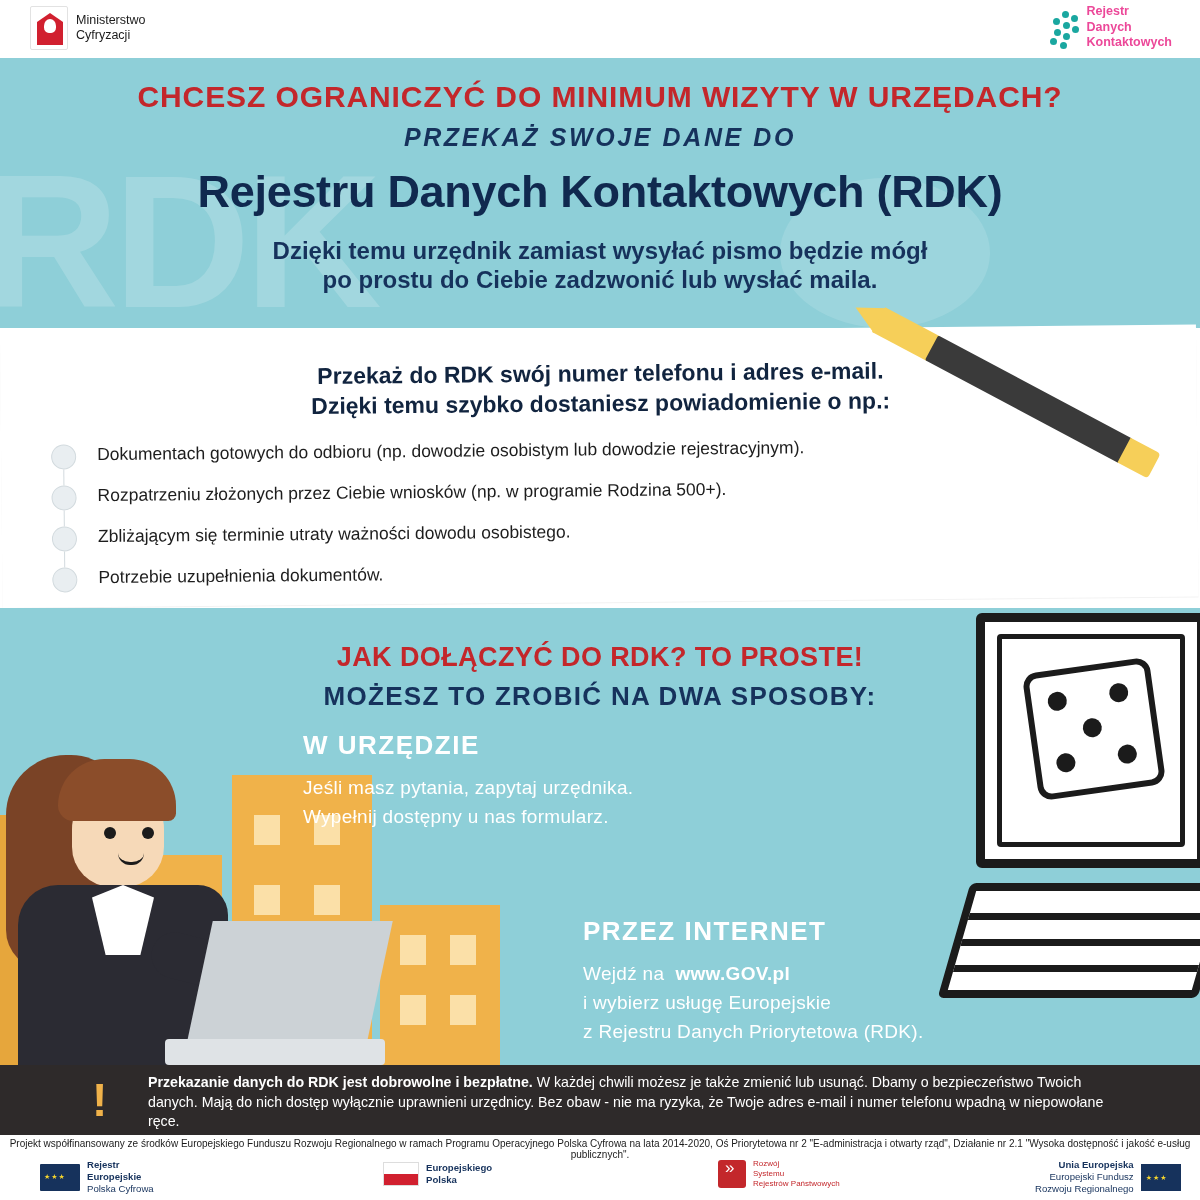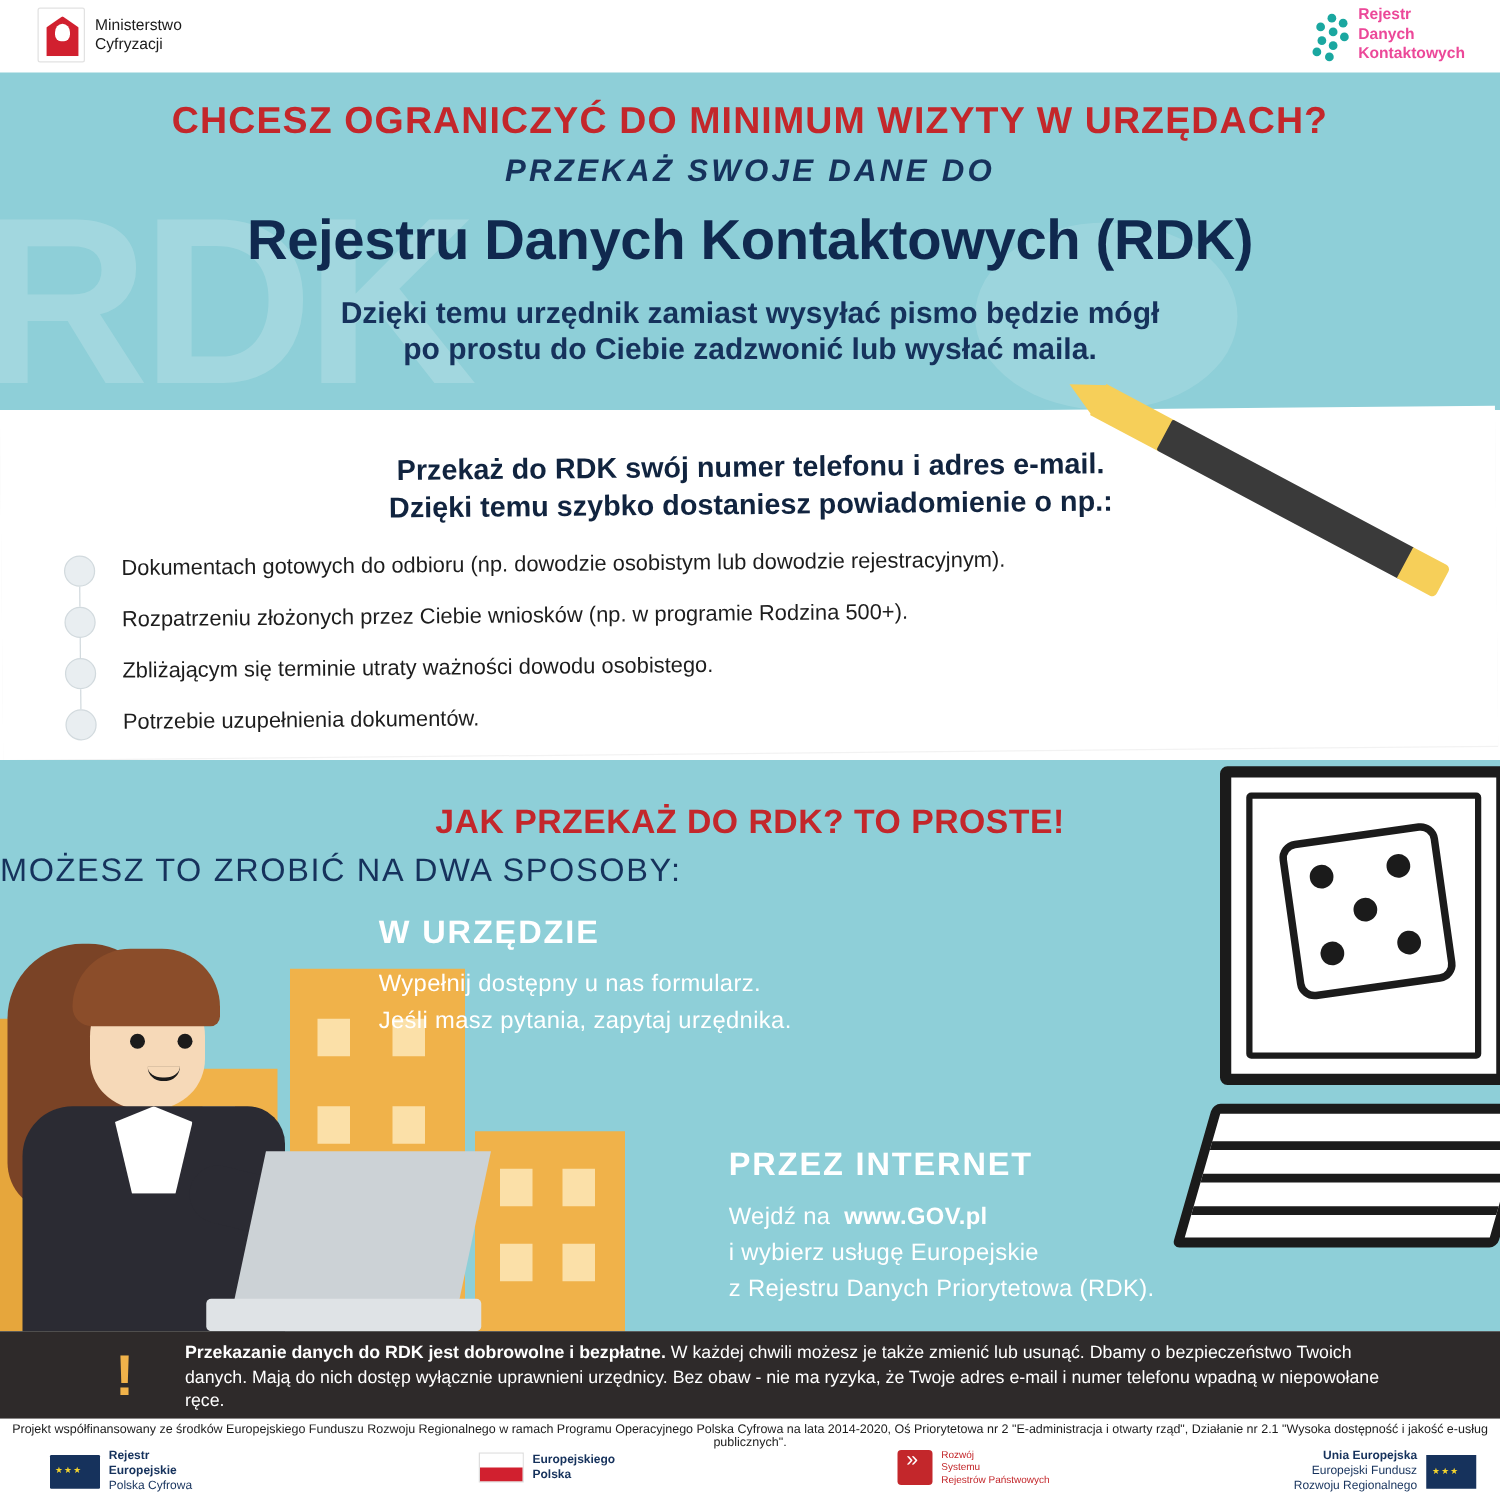--- a/index.html
+++ b/index.html
@@ -112,21 +112,21 @@
   
   .mid {
     position: absolute; top: 608px; left: 0; width: 1200px; height: 457px;
     background: #8ecfd8; overflow: hidden;
   }
   .mid-title {
     text-align: center; color: #c3272b; font-size: 27px; font-weight: 700; padding-top: 34px;
     letter-spacing: 0.4px;
   }
   .mid-sub {
-    text-align: left; color: #16325c; font-size: 26px; font-weight: 400; margin-top: 8px;
+    text-align: center; color: #16325c; font-size: 26px; font-weight: 700; margin-top: 8px;
     letter-spacing: 1.3px;
   }
   .block-a { position: absolute; left: 303px; top: 122px; }
   .block-b { position: absolute; left: 583px; top: 308px; }
   .blk-h {
     color: #ffffff; font-size: 26px; font-weight: 700; letter-spacing: 1.5px;
   }
   .blk-p {
     color: #ffffff; font-size: 19px; line-height: 29px; margin-top: 12px; letter-spacing: 0.3px;
   }
@@ -286,21 +286,21 @@
   </div>
 
   <div class="pencil">
     <div class="tip"></div>
       <div class="tipwood"></div>
       <div class="body"></div>
       <div class="eraser"></div>
   </div>
 
   <div class="mid">
-    <div class="mid-title">JAK PRZEKAŻ DO RDK? TO PROSTE!</div>
+    <div class="mid-title">JAK DOŁĄCZYĆ DO RDK? TO PROSTE!</div>
     <div class="mid-sub">MOŻESZ TO ZROBIĆ NA DWA SPOSOBY:</div>
 
     <div class="bld b4"></div>
     <div class="bld b1">
       <span class="win" style="left:20px;top:30px"></span>
         <span class="win" style="left:70px;top:30px"></span>
         <span class="win" style="left:120px;top:30px"></span>
       <span class="win" style="left:20px;top:90px"></span>
         <span class="win" style="left:70px;top:90px"></span>
         <span class="win" style="left:120px;top:90px"></span>
@@ -353,22 +353,22 @@
       <div class="w-shirt"></div>
       <div class="w-arm"></div>
       <div class="w-hand"></div>
       <div class="laptop-screen"></div>
       <div class="laptop-base"></div>
     </div>
 
     <div class="block-a">
       <div class="blk-h">W URZĘDZIE</div>
       <div class="blk-p">
+        <div>Jeśli masz pytania, zapytaj urzędnika.</div>
         <div>Wypełnij dostępny u nas formularz.</div>
-        <div>Jeśli masz pytania, zapytaj urzędnika.</div>
       </div>
     </div>
 
     <div class="block-b">
       <div class="blk-h">PRZEZ INTERNET</div>
       <div class="blk-p">
         <div>
           <span>Wejdź na</span>
           &nbsp;<b>www.GOV.pl</b>
         </div>

